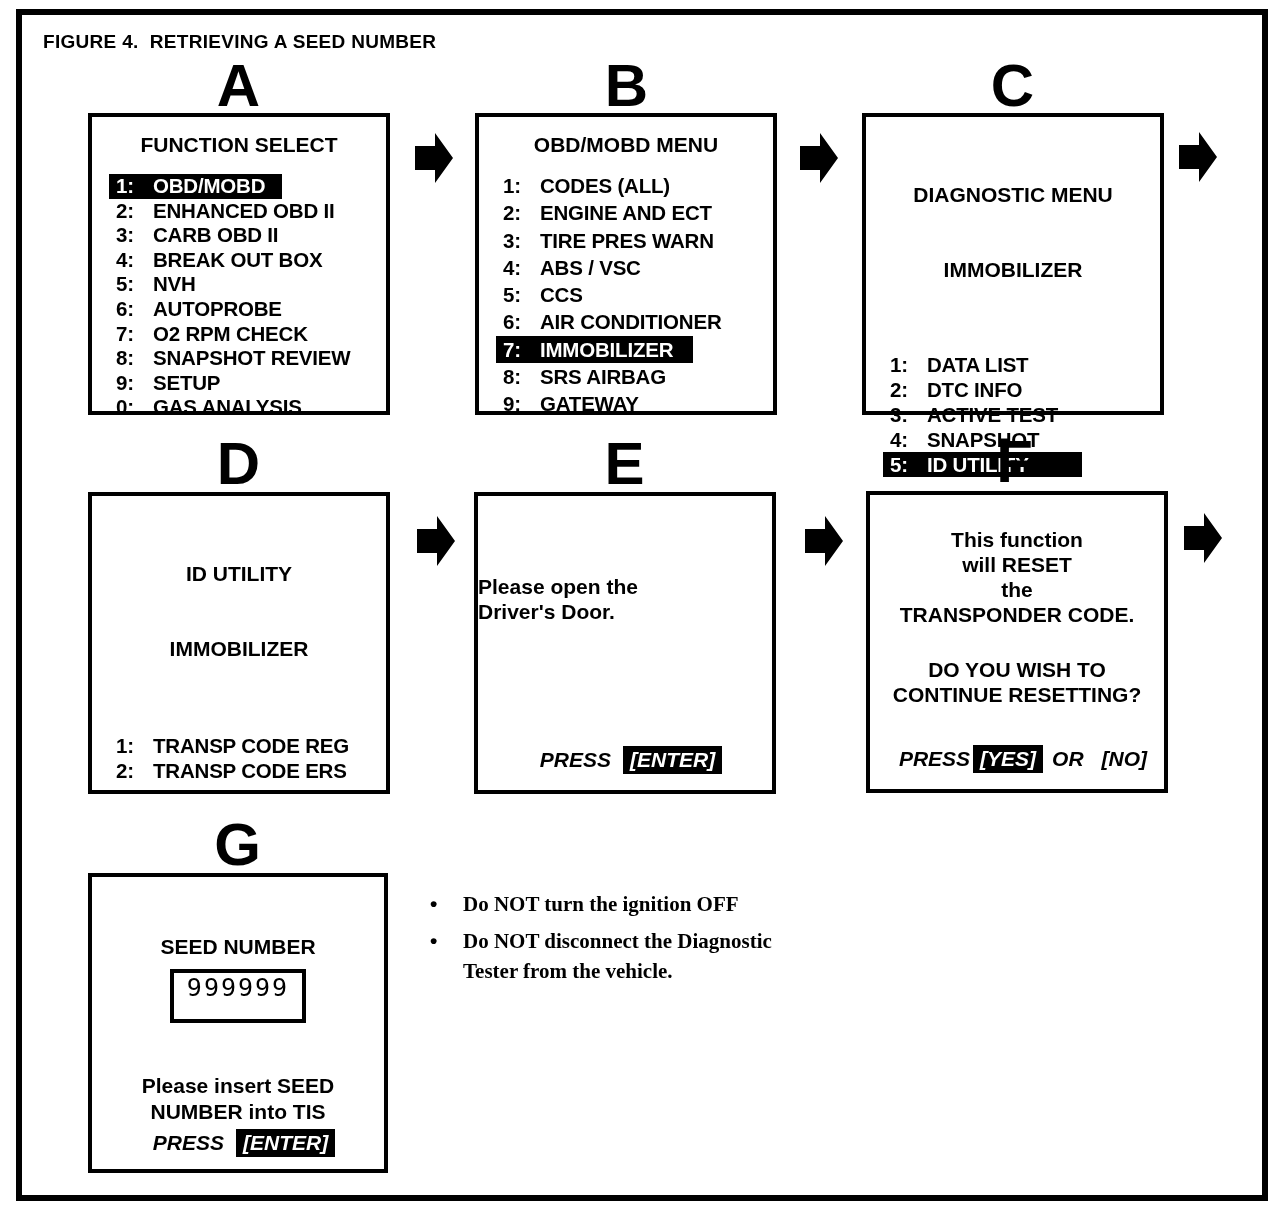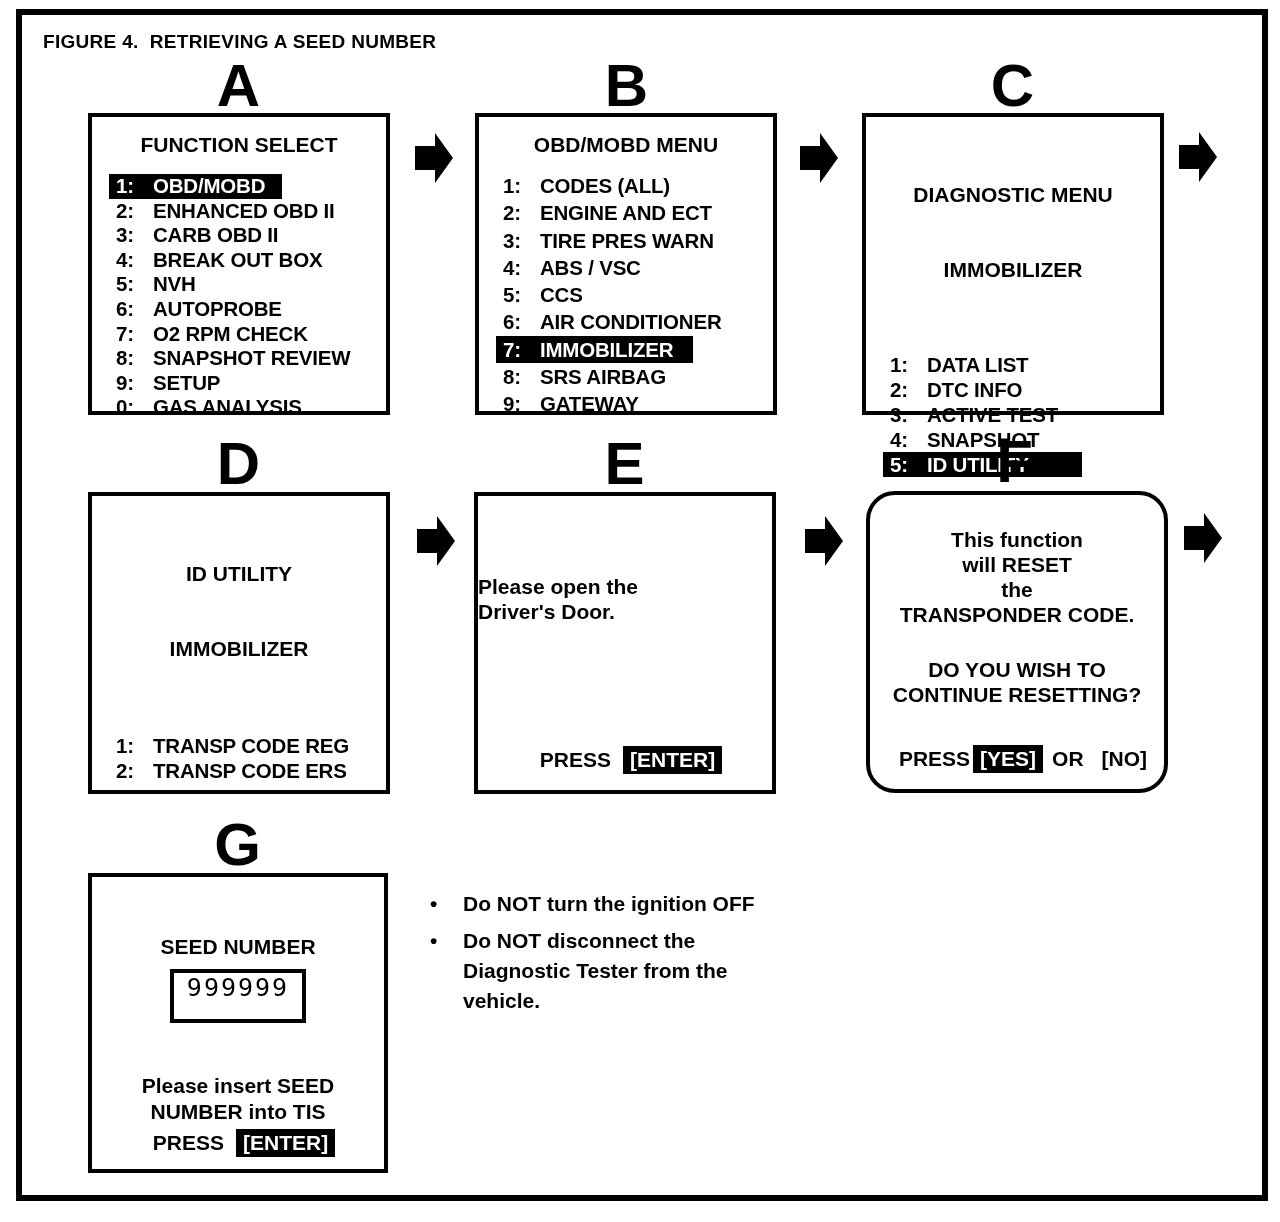--- a/index.html
+++ b/index.html
@@ -34,21 +34,21 @@
   .pb .mi{line-height:27.3px;height:27.3px;}
   .pc .mi,.pd .mi{line-height:25px;height:25px;}
   .num{width:37px;flex:none;}
   .hl{background:#000;color:#fff;margin-left:-7px;padding-left:7px;}
   .pa .hl{padding-right:17px;}
   .pb .hl{padding-right:20px;}
   .pc .hl{padding-right:53px;}
   .pd .hl{padding-right:10px;}
   .pd .mi-last{margin-top:112px;}
   .msg{margin-top:78px;font-size:21px;line-height:25px;}
-  .press{position:absolute;left:12px;right:0;bottom:18px;text-align:center;font-size:21px;white-space:pre;}
+  .press{position:absolute;left:12px;right:0;bottom:18px;text-align:center;font-size:21px;white-space:pre;font-style:italic;}
   .key{background:#000;color:#fff;padding:2px 7px 3px;}
   .pe .key,.pg .key{margin-left:12px;}
   .pf .key-yes{margin-left:3px;}
   .pf .or{margin-left:9px;}
   .pf .no{margin-left:18px;}
   .pf .block1{margin-top:32px;text-align:center;font-size:21px;line-height:25px;}
   .pf .q{margin-top:30px;text-align:center;font-size:21px;line-height:25px;}
   .pg .p-title{margin-top:57px;}
   .seedbox{
     width:128px;height:46px;border:4px solid #000;margin:10px auto 0;
@@ -57,21 +57,21 @@
     font-size:25px;letter-spacing:2px;
   }
   .pg .insert{margin-top:50px;text-align:center;font-size:21px;line-height:26px;}
   .pg .press{bottom:14px;}
   .arrow{position:absolute;width:38px;height:50px;}
   .notice{position:absolute;left:408px;top:861px;width:390px;}
   .notice .nh{font-size:21px;}
   .bullets{margin-top:13px;}
   .bullet{display:flex;margin-bottom:7px;font-size:21px;line-height:30px;}
   .dot{width:33px;flex:none;}
-  .btext{max-width:310px;}
+  .btext{max-width:310px;font-family:Liberation Serif, serif;}
 </style>
 </head>
 <body>
 
 <div class="frame">
 
   <div class="fig-title">FIGURE 4.  RETRIEVING A SEED NUMBER</div>
 
   <div class="letter" style="left:217px;top:41px;">A</div>
   <div class="letter" style="left:605px;top:41px;">B</div>
@@ -149,21 +149,21 @@
   </div>
 
   <div class="panel pe" style="left:452px;top:477px;">
     <div class="msg">
       <div>Please open the</div>
       <div>Driver's Door.</div>
     </div>
     <div class="press"><span>PRESS</span><span class="key">[ENTER]</span></div>
   </div>
 
-  <div class="panel pf" style="left:844px;top:476px;border-radius:29px;">
+  <div class="panel pf" style="left:844px;top:476px;">
     <div class="block1">
       <div>This function</div>
       <div>will RESET</div>
       <div>the</div>
       <div>TRANSPONDER CODE.</div>
     </div>
     <div class="q">
       <div>DO YOU WISH TO</div>
       <div>CONTINUE RESETTING?</div>
     </div>

